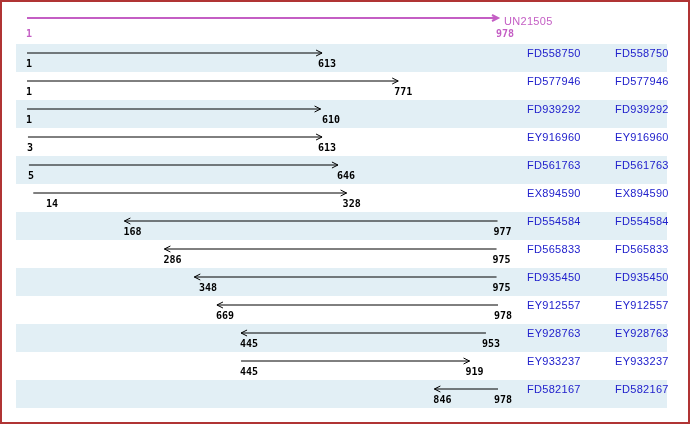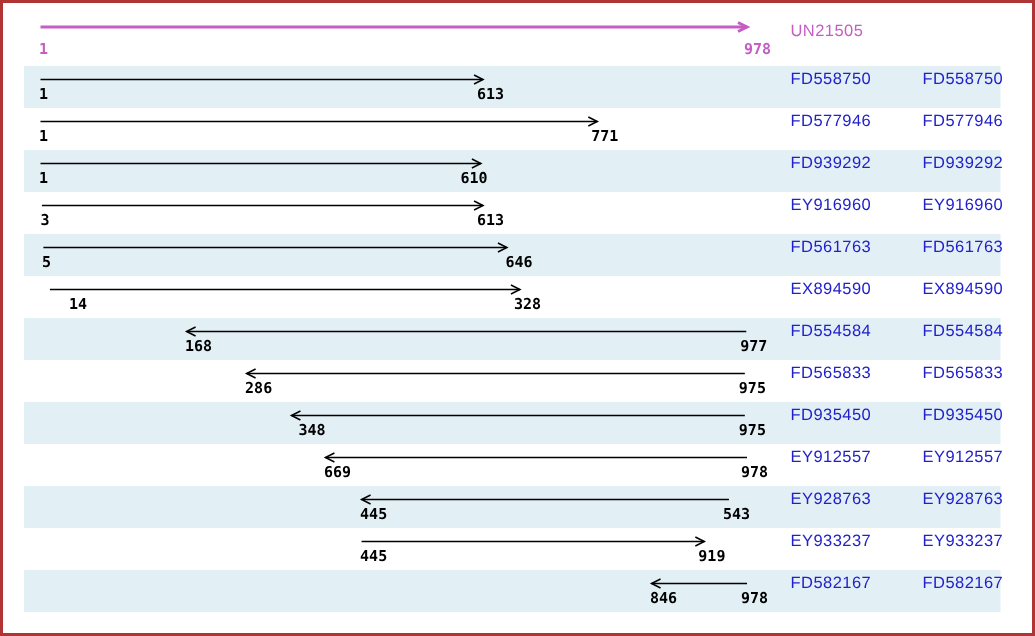--- a/index.html
+++ b/index.html
@@ -14,21 +14,21 @@
   }
   .ref-row{position:absolute;top:0;left:0;width:690px;height:42px;}
   .ref-svg{position:absolute;left:0;top:0;}
   .num{
     position:absolute;top:14px;
     font:bold 10px "DejaVu Sans Mono",monospace;
     color:#000;white-space:nowrap;
   }
   .ref-num{color:var(--refcolor,#c45ec4);top:26px;}
   .ref-id{
-    position:absolute;left:525px;top:13px;
+    position:absolute;left:502px;top:13px;
     font:11px "Liberation Sans",sans-serif;
     color:var(--refcolor,#c45ec4);
     letter-spacing:0.3px;white-space:nowrap;
   }
   .rows{position:absolute;top:42px;left:0;width:690px;}
   .arow{position:relative;height:28px;}
   .band{position:absolute;left:14px;width:651px;top:0;bottom:0;background:transparent;}
   .stripe .band{background:var(--stripe,#e2eff5);}
   .rowsvg{position:absolute;left:0;top:0;}
   .seqid{
@@ -79,21 +79,21 @@
         <span class="seqid col1">FD577946</span>
         <span class="seqid col2">FD577946</span>
       </div>
       <div class="arow stripe">
         <div class="band"></div>
         <svg class="rowsvg" width="520" height="28">
           <line x1="25" y1="9" x2="318.5916069600819" y2="9" stroke="#000000" stroke-width="1"></line>
           <path d="M 312.5916069600819 6 L 318.5916069600819 9 L 312.5916069600819 12" fill="none" stroke="#000000" stroke-width="1"></path>
         </svg>
         <span class="num" style="left:24px">1</span>
-        <span class="num" style="left:305px">610</span>
+        <span class="num" style="left:320px">610</span>
         <span class="seqid col1">FD939292</span>
         <span class="seqid col2">FD939292</span>
       </div>
       <div class="arow">
         <div class="band"></div>
         <svg class="rowsvg" width="520" height="28">
           <line x1="25.96417604912999" y1="9" x2="320.03787103377687" y2="9" stroke="#000000" stroke-width="1"></line>
           <path d="M 314.03787103377687 6 L 320.03787103377687 9 L 314.03787103377687 12" fill="none" stroke="#000000" stroke-width="1"></path>
         </svg>
         <span class="num" style="left:24.96417604912999px">3</span>
@@ -167,21 +167,21 @@
         <span class="seqid col1">EY912557</span>
         <span class="seqid col2">EY912557</span>
       </div>
       <div class="arow stripe">
         <div class="band"></div>
         <svg class="rowsvg" width="520" height="28">
           <line x1="239.04708290685772" y1="9" x2="483.9477993858751" y2="9" stroke="#000000" stroke-width="1"></line>
           <path d="M 245.04708290685772 6 L 239.04708290685772 9 L 245.04708290685772 12" fill="none" stroke="#000000" stroke-width="1"></path>
         </svg>
         <span class="num" style="left:238.04708290685772px">445</span>
-        <span class="num" style="left:479.9477993858751px">543</span>
+        <span class="num" style="left:479.9477993858751px">953</span>
         <span class="seqid col1">EY928763</span>
         <span class="seqid col2">EY928763</span>
       </div>
       <div class="arow">
         <div class="band"></div>
         <svg class="rowsvg" width="520" height="28">
           <line x1="239.04708290685772" y1="9" x2="467.5568065506653" y2="9" stroke="#000000" stroke-width="1"></line>
           <path d="M 461.5568065506653 6 L 467.5568065506653 9 L 461.5568065506653 12" fill="none" stroke="#000000" stroke-width="1"></path>
         </svg>
         <span class="num" style="left:238.04708290685772px">445</span>

